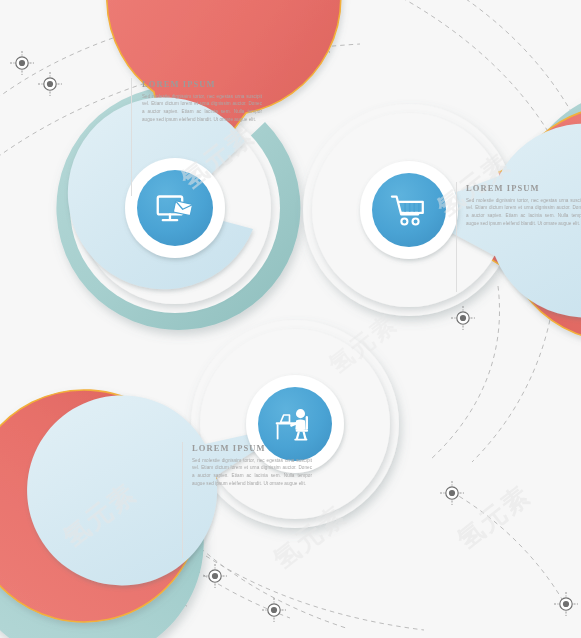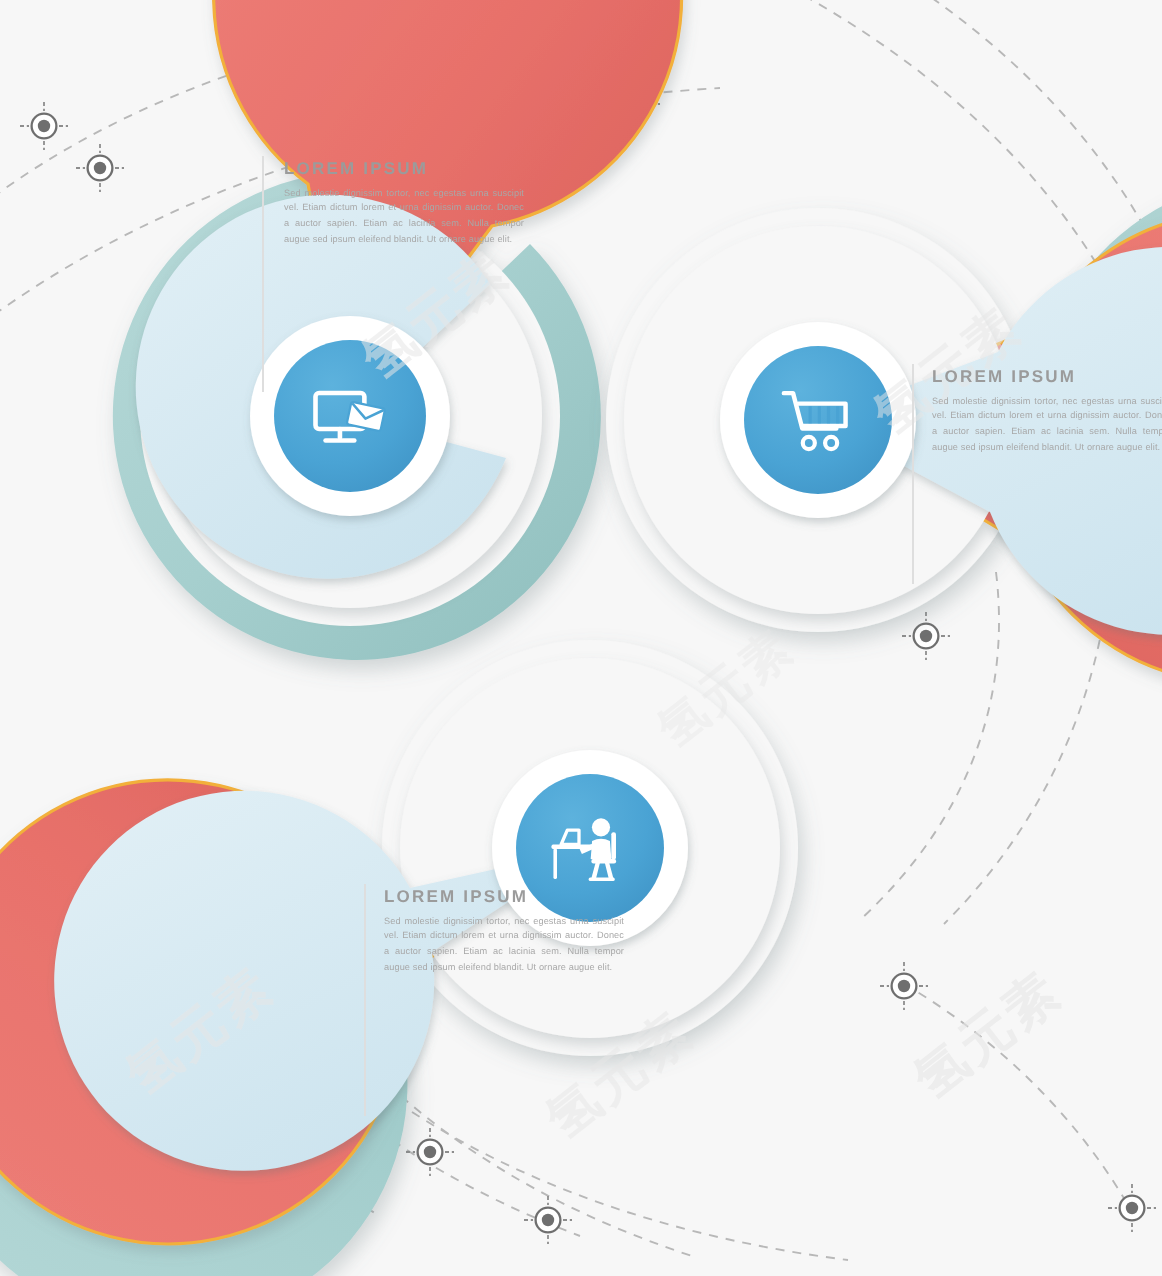--- a/index.html
+++ b/index.html
@@ -21,21 +21,21 @@
     color:#e7e7e7;
     font-family:"DejaVu Sans",sans-serif;
     font-weight:700;
     letter-spacing:2px;
     user-select:none;
     white-space:nowrap;
   }
 
   .textblock{position:absolute;z-index:6;width:120px;}
   .tb-head{
-    font-family:Liberation Sans, sans-serif;
+    font-family:Liberation Serif, serif;
     font-size:8.5px;
     font-weight:700;
     letter-spacing:1.1px;
     color:#9b9b9b;
     margin:0 0 4px 0;
     line-height:1;
   }
   .tb-body{
     font-family:"Liberation Sans",sans-serif;
     font-size:4.6px;

